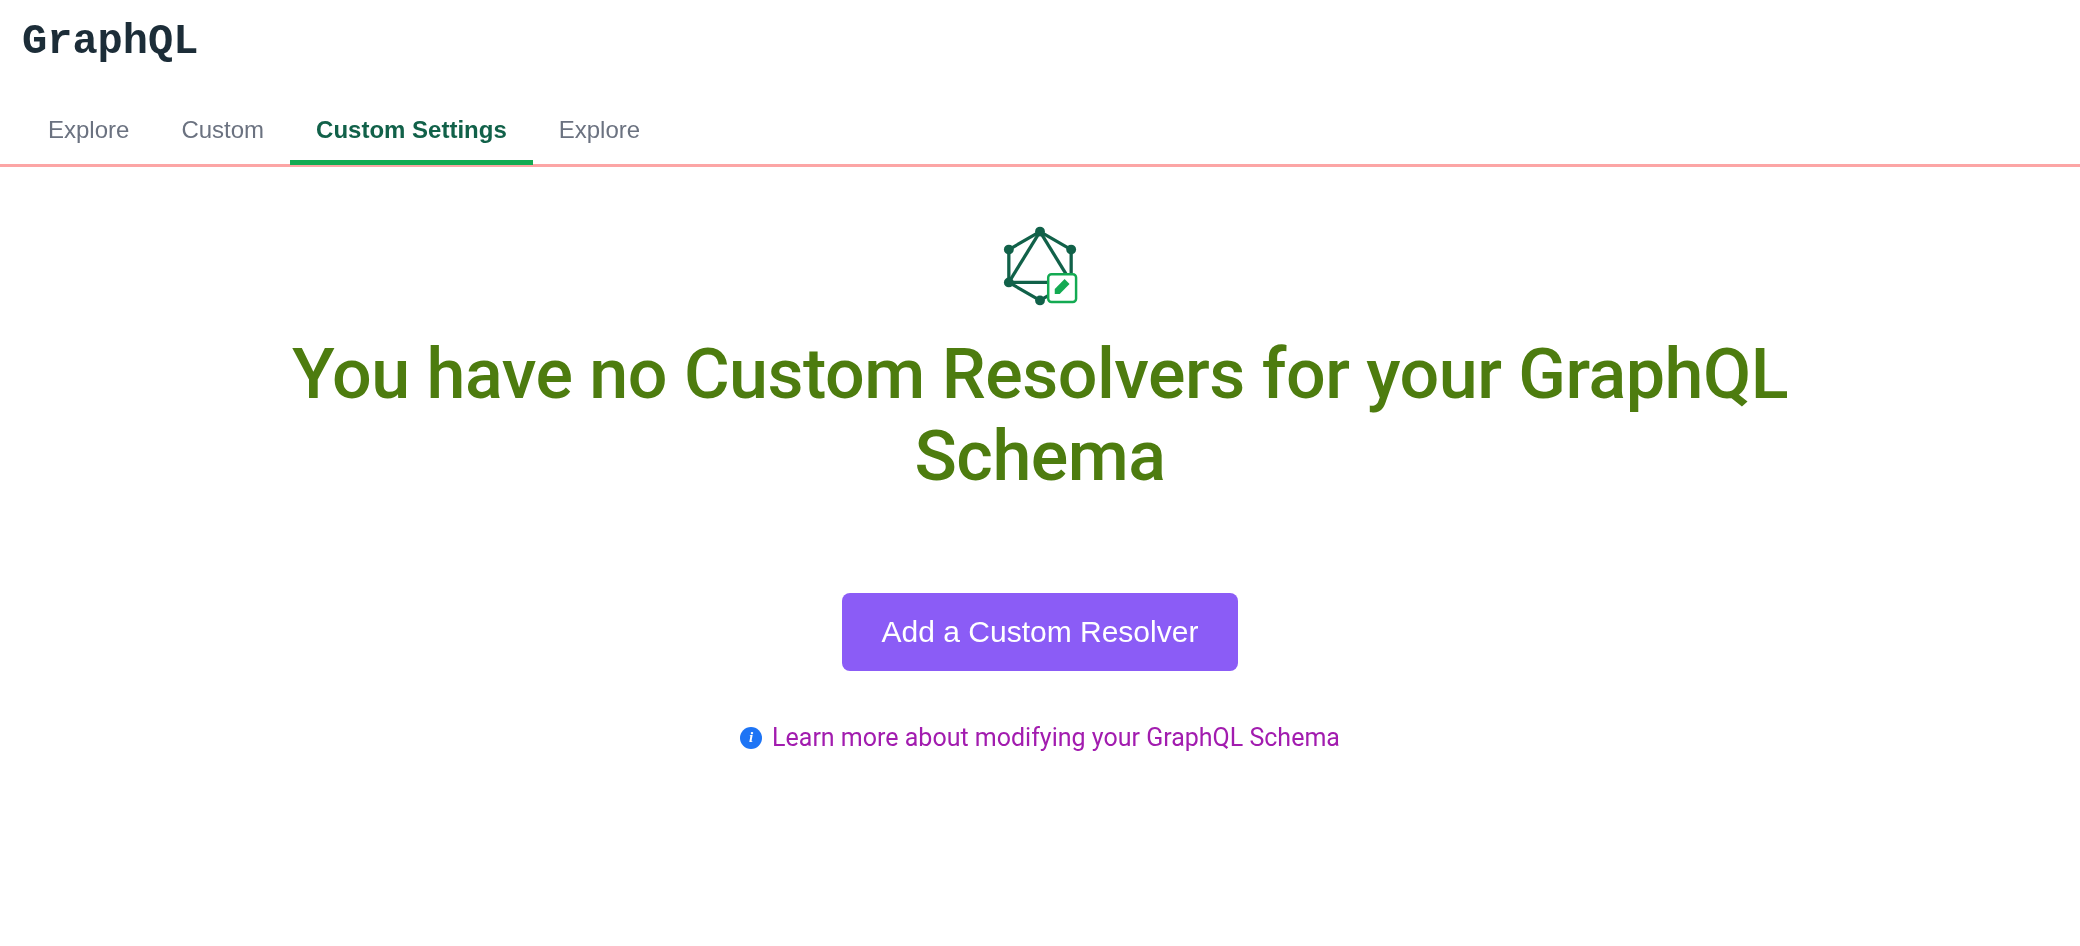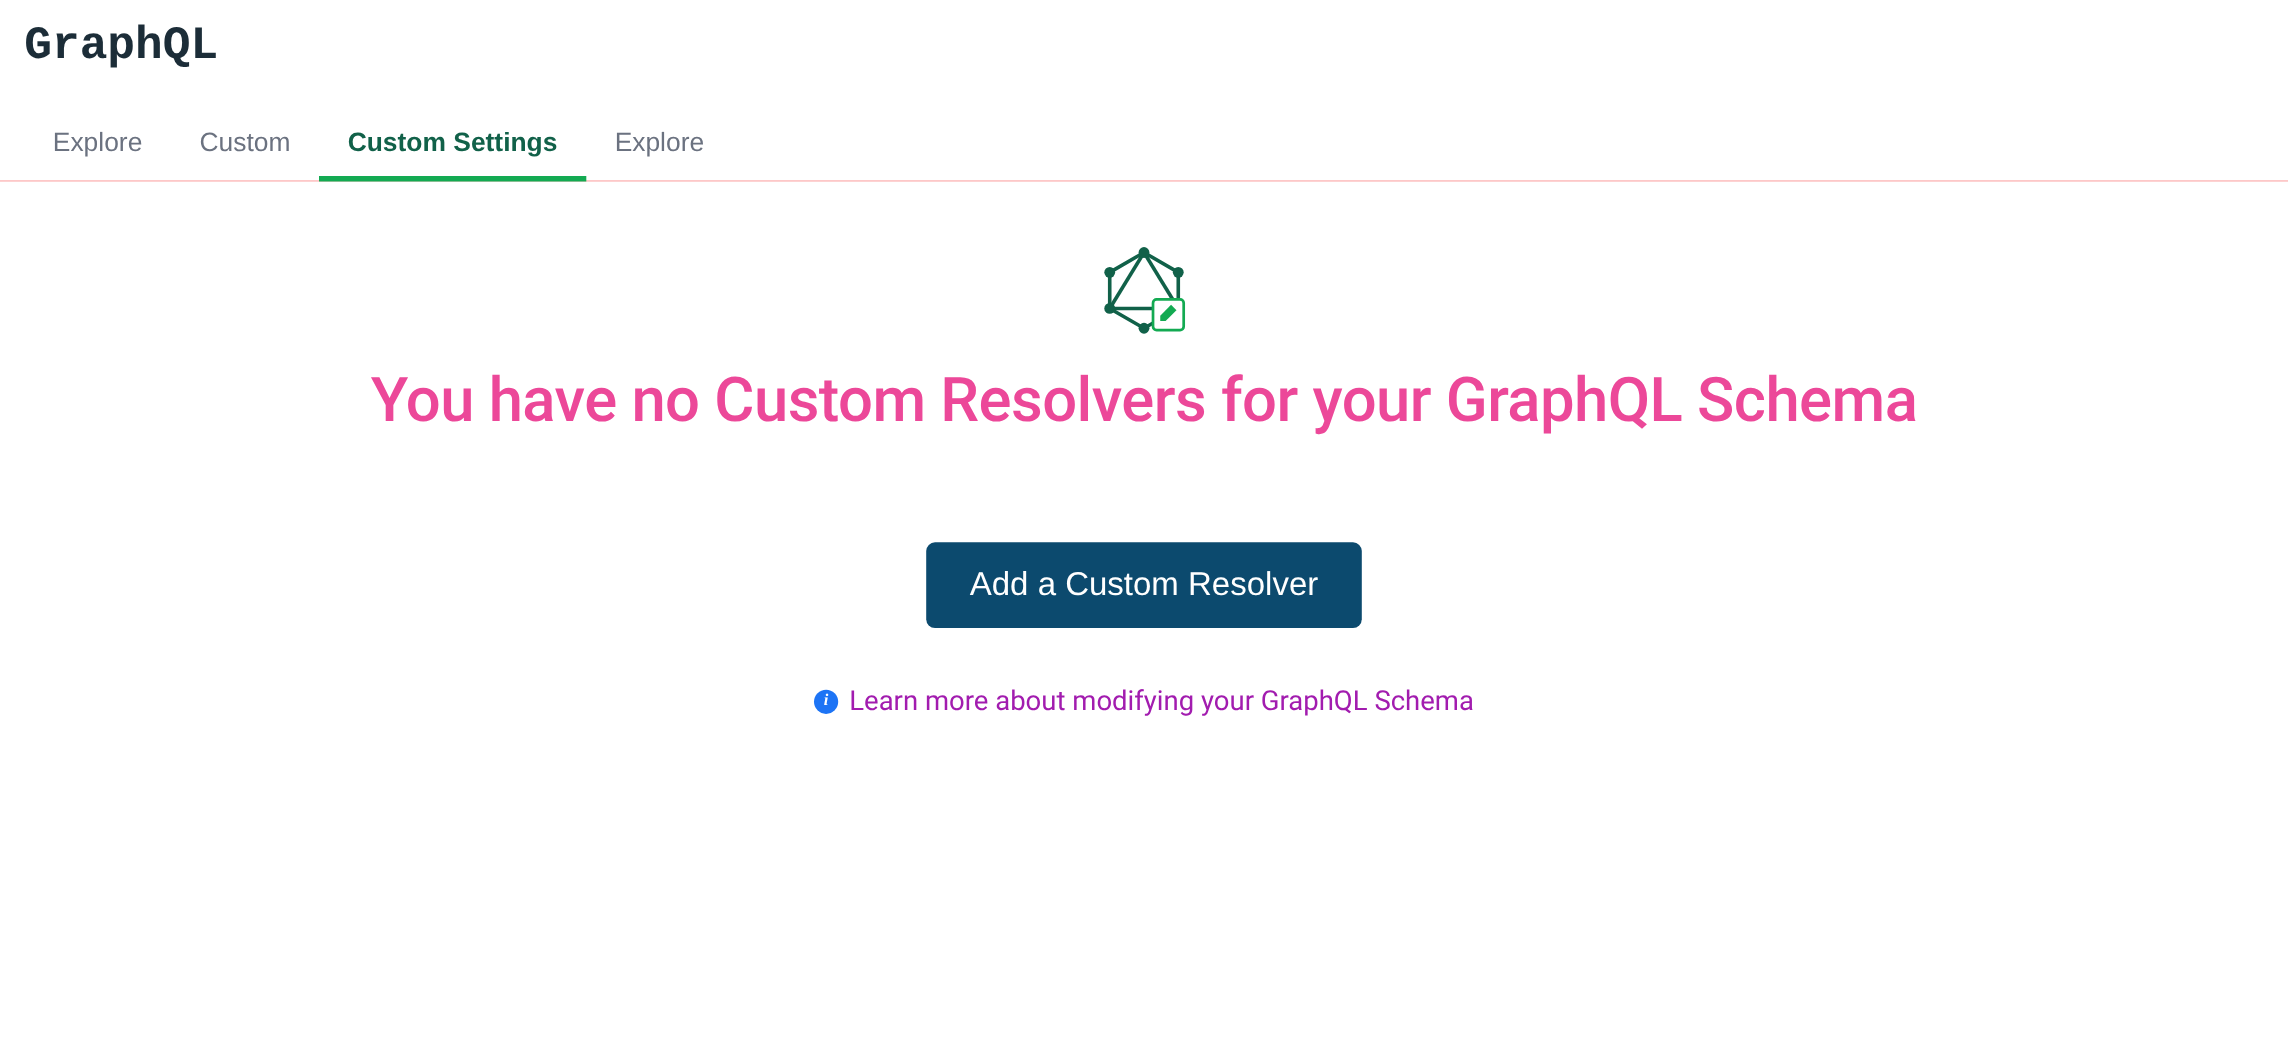--- a/index.html
+++ b/index.html
@@ -16,21 +16,21 @@
     font-size: 42px;
     font-weight: 600;
     color: #1c2d38;
     padding: 18px 22px 8px 22px;
     font-family: Liberation Mono, monospace;
   }
   .tabs {
     display: flex;
     gap: 0;
     padding: 0 22px;
-    border-bottom: 1px solid #fca5a5;
+    border-bottom: 3px solid #fca5a5;
     margin-top: 24px;
   }
   .tab {
     padding: 18px 26px 20px 26px;
     font-size: 24px;
     font-weight: 500;
     color: #6b7280;
     cursor: pointer;
     position: relative;
     border: none;
@@ -54,36 +54,36 @@
     flex-direction: column;
     align-items: center;
     padding-top: 58px;
     max-width: 1600px;
     margin: 0 auto;
   }
   .icon-wrap {
     margin-bottom: 22px;
   }
   .headline {
-    font-size: 56px;
+    font-size: 70px;
     font-weight: 500;
-    color: #ec4899;
+    color: #4d7c0f;
     text-align: center;
     letter-spacing: -0.5px;
   }
   .subtext {
     margin-top: 44px;
     font-size: 28px;
     font-weight: 400;
     color: #1c2d38;
     text-align: center;
   }
   .cta-button {
     margin-top: 96px;
-    background: #0c4a6e;
+    background: #8b5cf6;
     color: #ffffff;
     border: none;
     font-size: 30px;
     font-weight: 500;
     padding: 22px 40px;
     border-radius: 8px;
     cursor: pointer;
   }
   .learn-more-row {
     margin-top: 52px;

